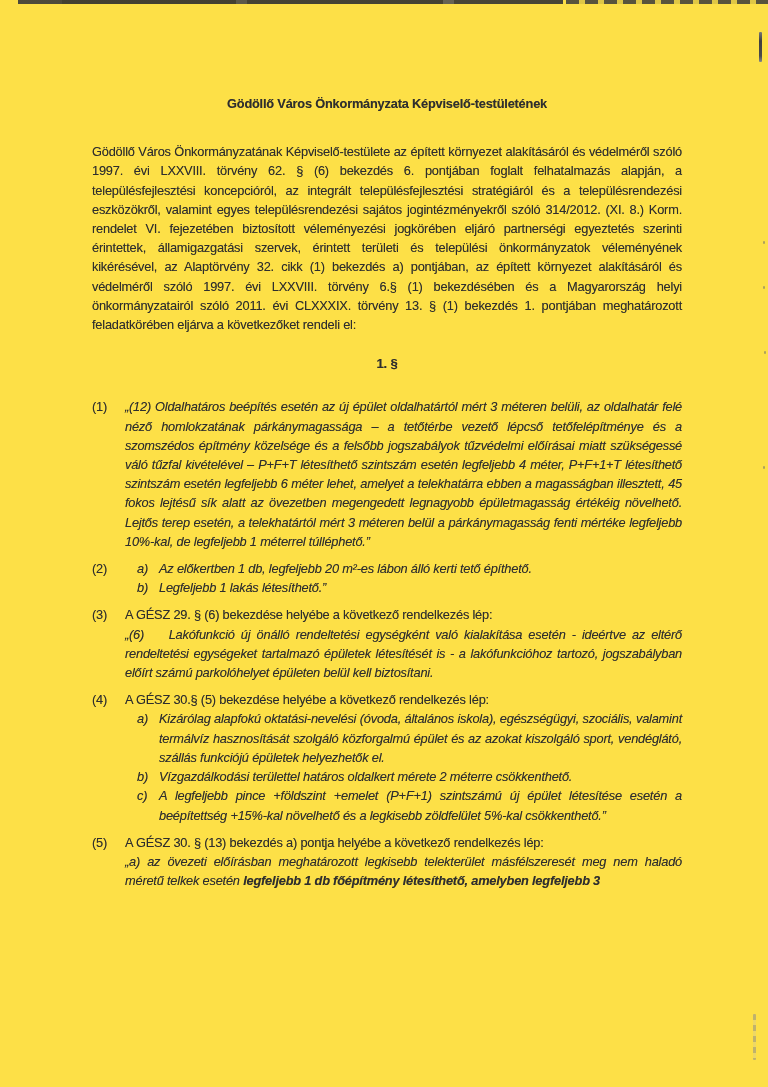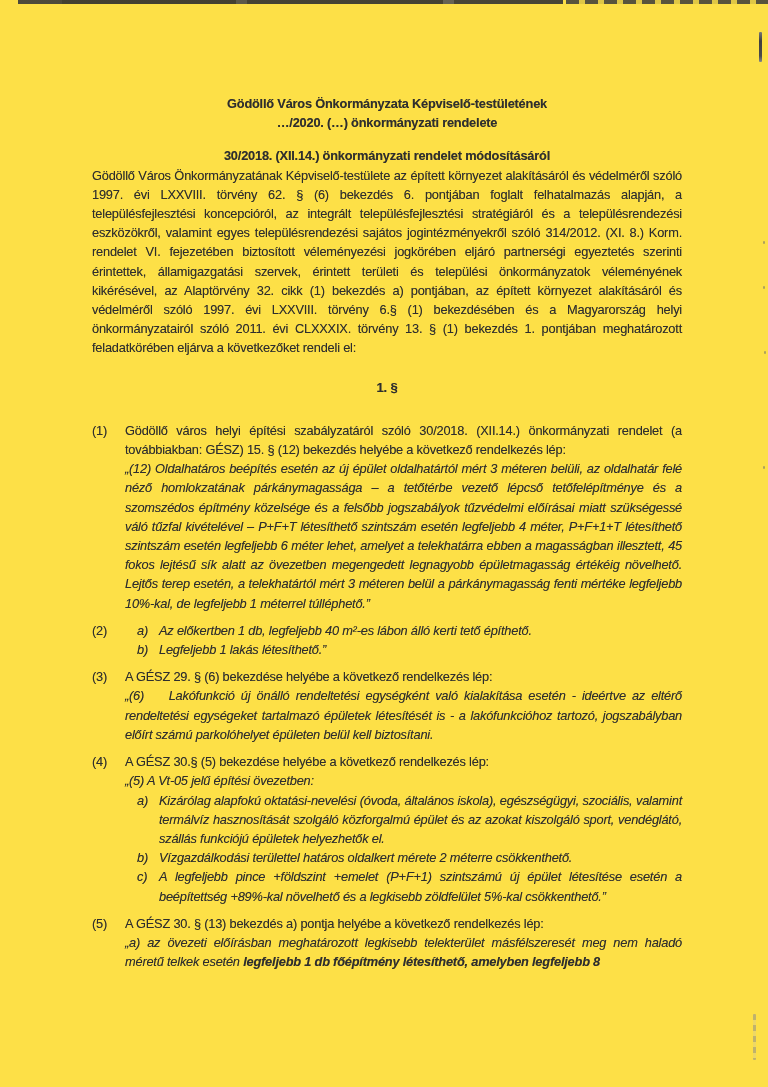--- a/index.html
+++ b/index.html
@@ -16,21 +16,21 @@
     line-height: 19.2px;
     letter-spacing: -0.2px;
     text-shadow: 0 0 0.5px rgba(46,46,46,0.45);
   }
   .content { padding: 94px 86px 0 92px; }
   p { margin: 0; }
 
   .doc-title { text-align: center; font-weight: bold; }
   .title-gap { height: 14px; }
 
-  .preamble { margin-top: 0; text-align: justify; }
+  .preamble { margin-top: 15px; text-align: justify; }
 
   .section-heading { margin-top: 20px; text-align: center; font-weight: bold; font-size: 13.2px; }
 
   .items { margin-top: 24px; }
   .item { display: flex; margin-bottom: 8px; }
   .item-marker { flex: 0 0 33px; }
   .item-body { flex: 1; min-width: 0; }
   .intro { text-align: justify; }
   .quote { font-style: italic; text-align: justify; }
   .subitem { display: flex; font-style: italic; padding-left: 12px; }
@@ -75,83 +75,79 @@
   <div class="artifact-right-dash"></div>
   <div class="artifact-dot d1"></div>
   <div class="artifact-dot d2"></div>
   <div class="artifact-dot d3"></div>
   <div class="artifact-dot d4"></div>
   <div class="artifact-bottom-right"></div>
 
   <div class="content">
 
     <p class="doc-title">Gödöllő Város Önkormányzata Képviselő-testületének</p>
-    <p class="doc-title">…/2020. (…) önkormányzati rendelete</p>
     <div class="title-gap"></div>
-    <p class="doc-title">30/2018. (XII.14.) önkormányzati rendelet módosításáról</p>
 
     <p class="preamble">Gödöllő Város Önkormányzatának Képviselő-testülete az épített környezet alakításáról és védelméről szóló 1997. évi LXXVIII. törvény 62. § (6) bekezdés 6. pontjában foglalt felhatalmazás alapján, a településfejlesztési koncepcióról, az integrált településfejlesztési stratégiáról és a településrendezési eszközökről, valamint egyes településrendezési sajátos jogintézményekről szóló 314/2012. (XI. 8.) Korm. rendelet VI. fejezetében biztosított véleményezési jogkörében eljáró partnerségi egyeztetés szerinti érintettek, államigazgatási szervek, érintett területi és települési önkormányzatok véleményének kikérésével, az Alaptörvény 32. cikk (1) bekezdés a) pontjában, az épített környezet alakításáról és védelméről szóló 1997. évi LXXVIII. törvény 6.§ (1) bekezdésében és a Magyarország helyi önkormányzatairól szóló 2011. évi CLXXXIX. törvény 13. § (1) bekezdés 1. pontjában meghatározott feladatkörében eljárva a következőket rendeli el:</p>
 
     <p class="section-heading">1. §</p>
 
     <div class="items">
 
       <div class="item">
         <div class="item-marker">(1)</div>
         <div class="item-body">
-          <p class="intro">Gödöllő város helyi építési szabályzatáról szóló 30/2018. (XII.14.) önkormányzati rendelet (a továbbiakban: GÉSZ) 15. § (12) bekezdés helyébe a következő rendelkezés lép:</p>
           <p class="quote">„(12) Oldalhatáros beépítés esetén az új épület oldalhatártól mért 3 méteren belüli, az oldalhatár felé néző homlokzatának párkánymagassága – a tetőtérbe vezető lépcső tetőfelépítménye és a szomszédos építmény közelsége és a felsőbb jogszabályok tűzvédelmi előírásai miatt szükségessé váló tűzfal kivételével – P+F+T létesíthető szintszám esetén legfeljebb 4 méter, P+F+1+T létesíthető szintszám esetén legfeljebb 6 méter lehet, amelyet a telekhatárra ebben a magasságban illesztett, 45 fokos lejtésű sík alatt az övezetben megengedett legnagyobb épületmagasság értékéig növelhető. Lejtős terep esetén, a telekhatártól mért 3 méteren belül a párkánymagasság fenti mértéke legfeljebb 10%-kal, de legfeljebb 1 méterrel túlléphető.”</p>
         </div>
       </div>
 
       <div class="item">
         <div class="item-marker">(2)</div>
         <div class="item-body">
           <div class="subitem">
             <span class="subitem-marker">a)</span>
-            <span class="subitem-text">Az előkertben 1 db, legfeljebb 40 m²-es lábon álló kerti tető építhető.</span>
+            <span class="subitem-text">Az előkertben 1 db, legfeljebb 20 m²-es lábon álló kerti tető építhető.</span>
           </div>
           <div class="subitem">
             <span class="subitem-marker">b)</span>
             <span class="subitem-text">Legfeljebb 1 lakás létesíthető.”</span>
           </div>
         </div>
       </div>
 
       <div class="item">
         <div class="item-marker">(3)</div>
         <div class="item-body">
           <p class="intro">A GÉSZ 29. § (6) bekezdése helyébe a következő rendelkezés lép:</p>
           <p class="quote">„(6)&nbsp;&nbsp;&nbsp;&nbsp;Lakófunkció új önálló rendeltetési egységként való kialakítása esetén - ideértve az eltérő rendeltetési egységeket tartalmazó épületek létesítését is - a lakófunkcióhoz tartozó, jogszabályban előírt számú parkolóhelyet épületen belül kell biztosítani.</p>
         </div>
       </div>
 
       <div class="item">
         <div class="item-marker">(4)</div>
         <div class="item-body">
           <p class="intro">A GÉSZ 30.§ (5) bekezdése helyébe a következő rendelkezés lép:</p>
-          <p class="quote">„(5) A Vt-05 jelű építési övezetben:</p>
           <div class="subitem">
             <span class="subitem-marker">a)</span>
             <span class="subitem-text">Kizárólag alapfokú oktatási-nevelési (óvoda, általános iskola), egészségügyi, szociális, valamint termálvíz hasznosítását szolgáló közforgalmú épület és az azokat kiszolgáló sport, vendéglátó, szállás funkciójú épületek helyezhetők el.</span>
           </div>
           <div class="subitem">
             <span class="subitem-marker">b)</span>
             <span class="subitem-text">Vízgazdálkodási területtel határos oldalkert mérete 2 méterre csökkenthető.</span>
           </div>
           <div class="subitem">
             <span class="subitem-marker">c)</span>
-            <span class="subitem-text">A legfeljebb pince +földszint +emelet (P+F+1) szintszámú új épület létesítése esetén a beépítettség +89%-kal növelhető és a legkisebb zöldfelület 5%-kal csökkenthető.”</span>
+            <span class="subitem-text">A legfeljebb pince +földszint +emelet (P+F+1) szintszámú új épület létesítése esetén a beépítettség +15%-kal növelhető és a legkisebb zöldfelület 5%-kal csökkenthető.”</span>
           </div>
         </div>
       </div>
 
       <div class="item">
         <div class="item-marker">(5)</div>
         <div class="item-body">
           <p class="intro">A GÉSZ 30. § (13) bekezdés a) pontja helyébe a következő rendelkezés lép:</p>
-          <p class="quote"><span>„a) az övezeti előírásban meghatározott legkisebb telekterület másfélszeresét meg nem haladó méretű telkek esetén </span><span class="bold">legfeljebb 1 db főépítmény létesíthető, amelyben legfeljebb 8</span></p>
+          <p class="quote"><span>„a) az övezeti előírásban meghatározott legkisebb telekterület másfélszeresét meg nem haladó méretű telkek esetén </span><span class="bold">legfeljebb 1 db főépítmény létesíthető, amelyben legfeljebb 3</span></p>
         </div>
       </div>
 
     </div>
   </div>
 </div>
 
 </body></html>

